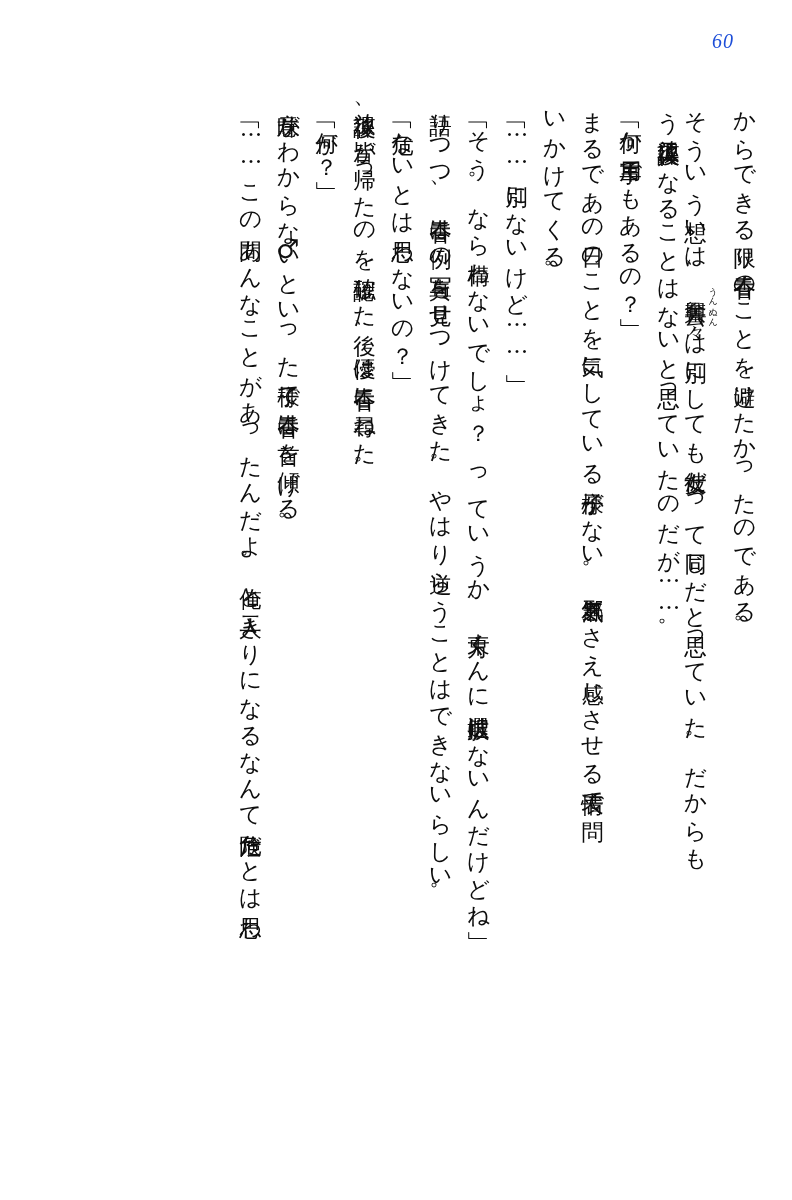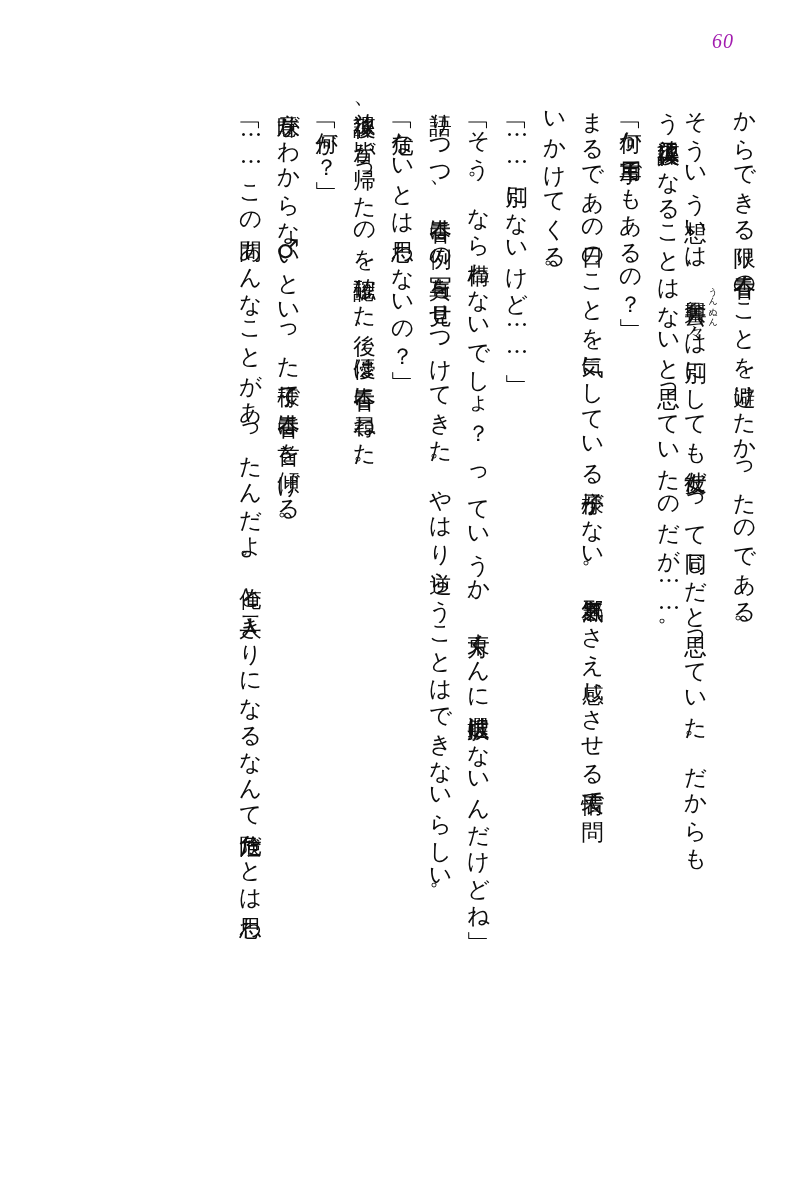--- a/index.html
+++ b/index.html
@@ -23,21 +23,21 @@
   }
 
   
   .page-number {
     position: absolute;
     top: 30px;
     right: 58px;
     font-size: 20px;
     font-style: italic;
     font-family: "Liberation Serif", "DejaVu Serif", serif;
-    color: #a21caf;
+    color: #1d4ed8;
     letter-spacing: 1px;
   }
 
   
   .body-text {
     position: absolute;
     top: 96px;
     right: 36px;
     left: 34px;
     height: 1060px;

